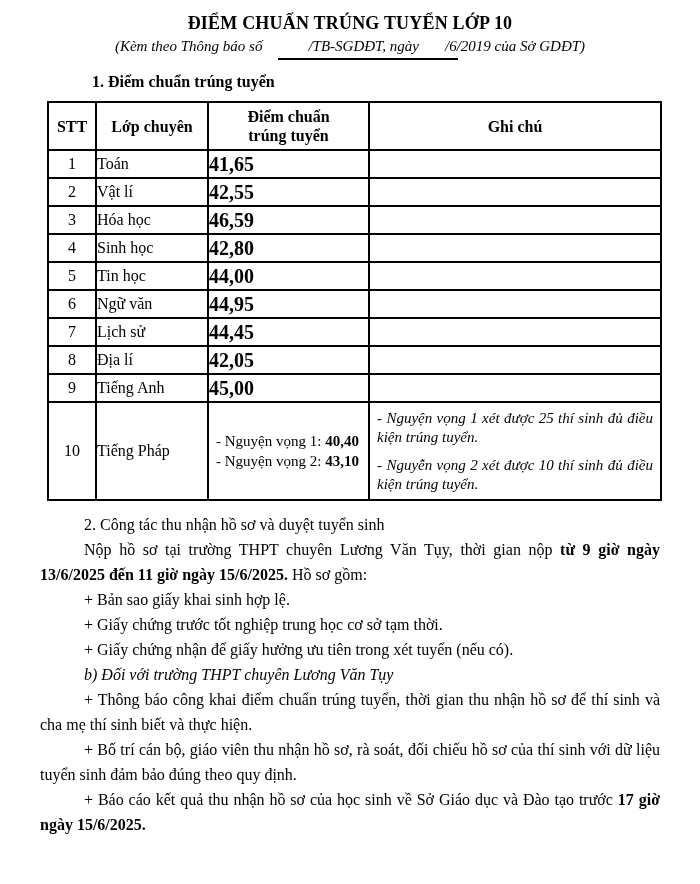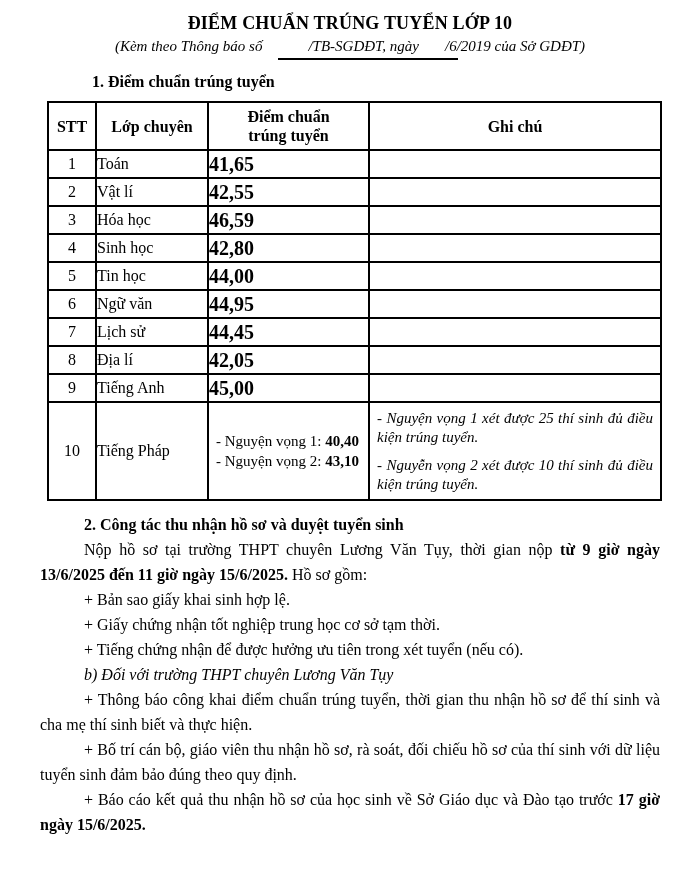--- a/index.html
+++ b/index.html
@@ -70,21 +70,21 @@
     padding: 4px 7px;
     font-style: italic;
     font-size: 15px;
     text-align: justify;
   }
   .note-par { margin: 0 0 9px 0; line-height: 19px; }
   .note-par:last-child { margin-bottom: 0; }
   
   .section2 { margin-top: 11px; font-size: 16px; line-height: 25px; }
   .section2 p { margin: 0; text-indent: 44px; text-align: justify; }
-  .sec2-heading { font-weight: bold; text-indent: 44px; margin: 0; }
+  .sec2-heading { font-weight: normal; text-indent: 44px; margin: 0; }
   .sub-item { font-style: italic; }
   b { font-weight: bold; }
 </style>
 </head>
 <body>
 
 <div class="page">
 
   <div class="doc-header">
     <div class="doc-title first">ĐIỂM CHUẨN TRÚNG TUYỂN LỚP 10</div>
@@ -181,21 +181,21 @@
           <div class="note-par">- Nguyễn vọng 2 xét được 10 thí sinh đủ điều kiện trúng tuyển.</div>
         </td>
       </tr>
     </tbody>
   </table>
 
   <div class="section2">
     <p class="sec2-heading">2. Công tác thu nhận hồ sơ và duyệt tuyển sinh</p>
     <p><span>Nộp hồ sơ tại trường THPT chuyên Lương Văn Tụy, thời gian nộp </span><b>từ 9 giờ ngày 13/6/2025 đến 11 giờ ngày 15/6/2025.</b><span> Hồ sơ gồm:</span></p>
     <p>+ Bản sao giấy khai sinh hợp lệ.</p>
-    <p>+ Giấy chứng nhận tốt nghiệp trung học cơ sở tạm thời.</p>
-    <p>+ Tiếng chứng nhận để được hưởng ưu tiên trong xét tuyển (nếu có).</p>
+    <p>+ Giấy chứng trước tốt nghiệp trung học cơ sở tạm thời.</p>
+    <p>+ Giấy chứng nhận để giấy hưởng ưu tiên trong xét tuyển (nếu có).</p>
     <p class="sub-item">b) Đối với trường THPT chuyên Lương Văn Tụy</p>
     <p>+ Thông báo công khai điểm chuẩn trúng tuyển, thời gian thu nhận hồ sơ để thí sinh và cha mẹ thí sinh biết và thực hiện.</p>
     <p>+ Bố trí cán bộ, giáo viên thu nhận hồ sơ, rà soát, đối chiếu hồ sơ của thí sinh với dữ liệu tuyển sinh đảm bảo đúng theo quy định.</p>
     <p><span>+ Báo cáo kết quả thu nhận hồ sơ của học sinh về Sở Giáo dục và Đào tạo trước </span><b>17 giờ ngày 15/6/2025.</b></p>
   </div>
 
 </div>
 
 </body></html>

